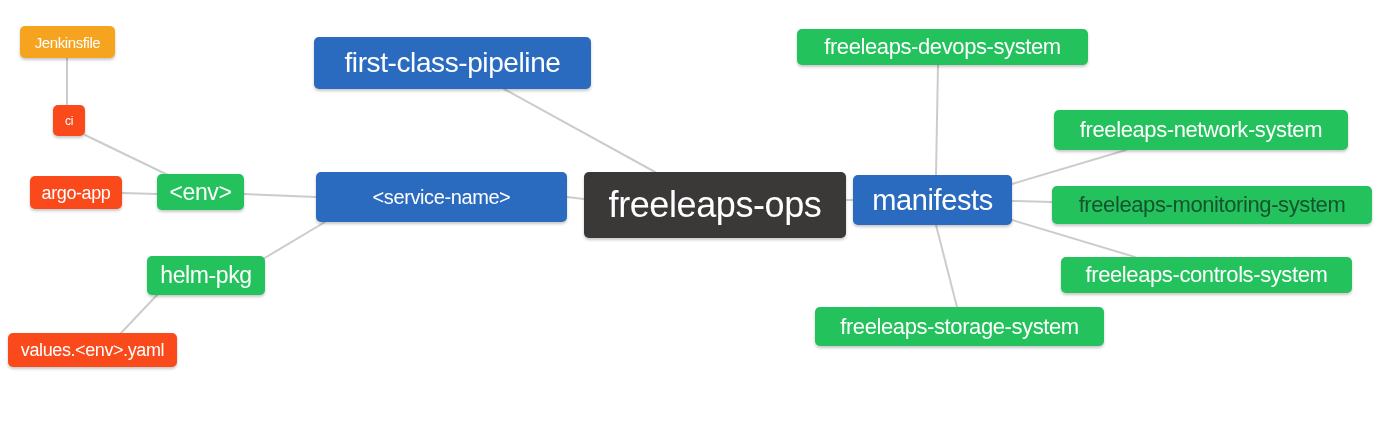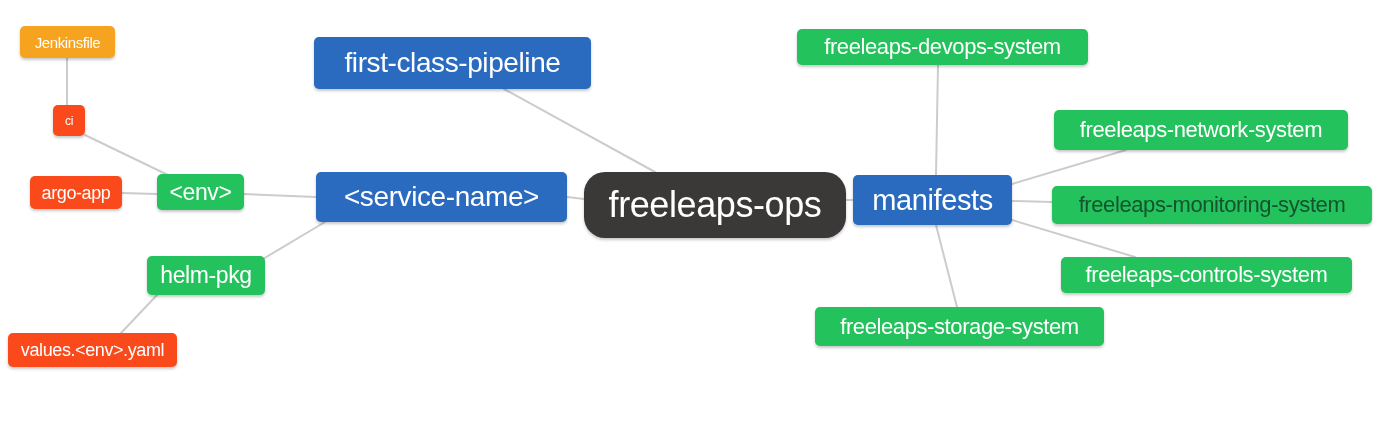--- a/index.html
+++ b/index.html
@@ -53,23 +53,23 @@
       <line x1="504" y1="89" x2="655" y2="172" stroke="#cccccc" stroke-width="2" stroke-linecap="round"></line>
       <line x1="567" y1="197" x2="584" y2="199" stroke="#cccccc" stroke-width="2" stroke-linecap="round"></line>
       <line x1="846" y1="200" x2="853" y2="200" stroke="#cccccc" stroke-width="2" stroke-linecap="round"></line>
       <line x1="936" y1="175" x2="938" y2="65" stroke="#cccccc" stroke-width="2" stroke-linecap="round"></line>
       <line x1="1012" y1="184" x2="1126" y2="150" stroke="#cccccc" stroke-width="2" stroke-linecap="round"></line>
       <line x1="1012" y1="201" x2="1052" y2="202" stroke="#cccccc" stroke-width="2" stroke-linecap="round"></line>
       <line x1="1012" y1="220" x2="1135" y2="257" stroke="#cccccc" stroke-width="2" stroke-linecap="round"></line>
       <line x1="936" y1="225" x2="957" y2="307" stroke="#cccccc" stroke-width="2" stroke-linecap="round"></line>
     </svg>
   <div class="nodes">
-      <div class="node" style="left: 584px; top: 172px; width: 262px; height: 66px; font-size: 36px; background: rgb(59, 56, 56); color: rgb(255, 255, 255); border-radius: 21px;">freeleaps-ops</div>
+      <div class="node" style="left: 584px; top: 172px; width: 262px; height: 66px; font-size: 36px; background: rgb(59, 56, 56); color: rgb(255, 255, 255);">freeleaps-ops</div>
       <div class="node" style="left: 314px; top: 37px; width: 277px; height: 52px; font-size: 28px; background: rgb(42, 107, 192); color: rgb(255, 255, 255);">first-class-pipeline</div>
-      <div class="node" style="left: 316px; top: 172px; width: 251px; height: 50px; font-size: 28px; background: rgb(42, 107, 192); color: rgb(255, 255, 255);">&lt;service-name&gt;</div>
+      <div class="node" style="left: 316px; top: 172px; width: 251px; height: 50px; font-size: 20px; background: rgb(42, 107, 192); color: rgb(255, 255, 255);">&lt;service-name&gt;</div>
       <div class="node" style="left: 853px; top: 175px; width: 159px; height: 50px; font-size: 29px; background: rgb(42, 107, 192); color: rgb(255, 255, 255);">manifests</div>
       <div class="node" style="left: 157px; top: 174px; width: 87px; height: 36px; font-size: 23px; background: rgb(36, 194, 92); color: rgb(255, 255, 255);">&lt;env&gt;</div>
       <div class="node" style="left: 147px; top: 256px; width: 118px; height: 39px; font-size: 23px; background: rgb(36, 194, 92); color: rgb(255, 255, 255);">helm-pkg</div>
       <div class="node" style="left: 797px; top: 29px; width: 291px; height: 36px; font-size: 22px; background: rgb(36, 194, 92); color: rgb(255, 255, 255);">freeleaps-devops-system</div>
       <div class="node" style="left: 1054px; top: 110px; width: 294px; height: 40px; font-size: 22px; background: rgb(36, 194, 92); color: rgb(255, 255, 255);">freeleaps-network-system</div>
       <div class="node" style="left: 1052px; top: 186px; width: 320px; height: 38px; font-size: 22px; background: rgb(36, 194, 92); color: #14532d;">freeleaps-monitoring-system</div>
       <div class="node" style="left: 1061px; top: 257px; width: 291px; height: 36px; font-size: 22px; background: rgb(36, 194, 92); color: rgb(255, 255, 255);">freeleaps-controls-system</div>
       <div class="node" style="left: 815px; top: 307px; width: 289px; height: 39px; font-size: 22px; background: rgb(36, 194, 92); color: rgb(255, 255, 255);">freeleaps-storage-system</div>
       <div class="node" style="left: 53px; top: 105px; width: 32px; height: 31px; font-size: 12px; background: rgb(250, 74, 27); color: rgb(255, 255, 255);">ci</div>
       <div class="node" style="left: 30px; top: 176px; width: 92px; height: 33px; font-size: 18px; background: rgb(250, 74, 27); color: rgb(255, 255, 255); text-align: right;">argo-app</div>

